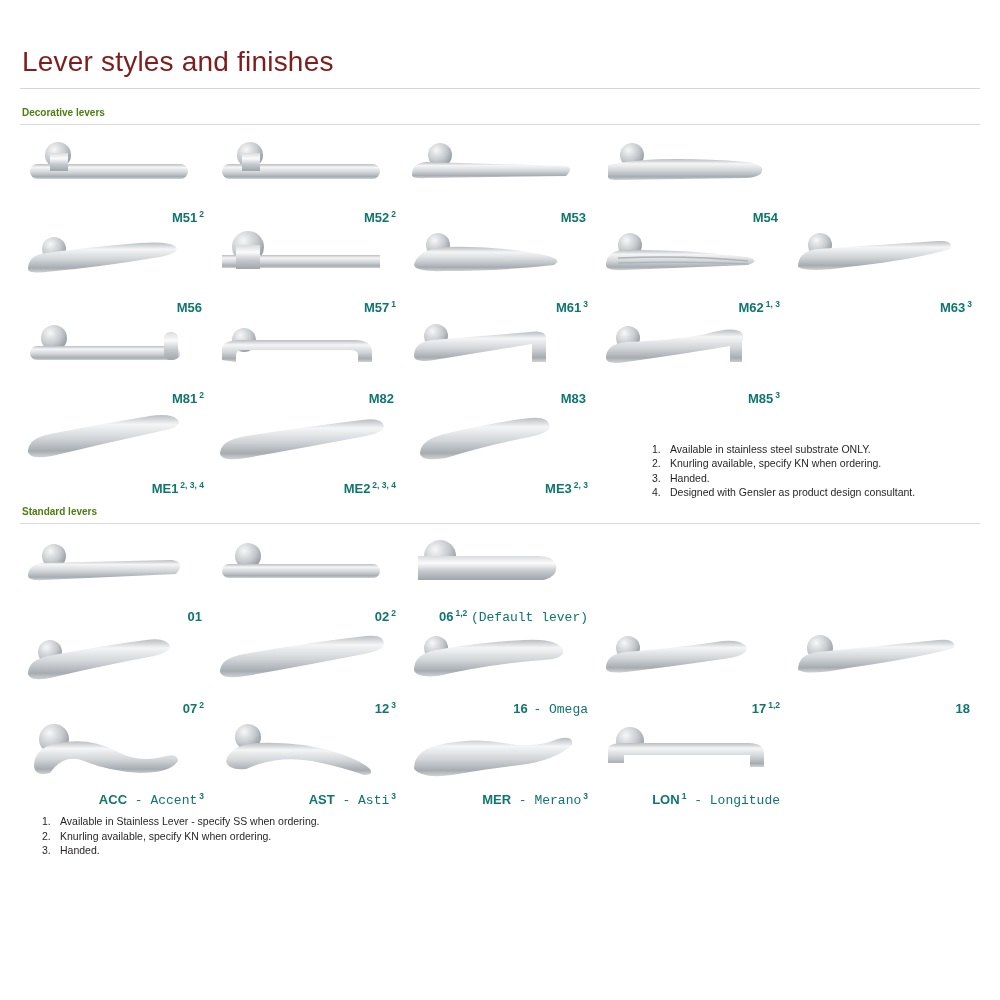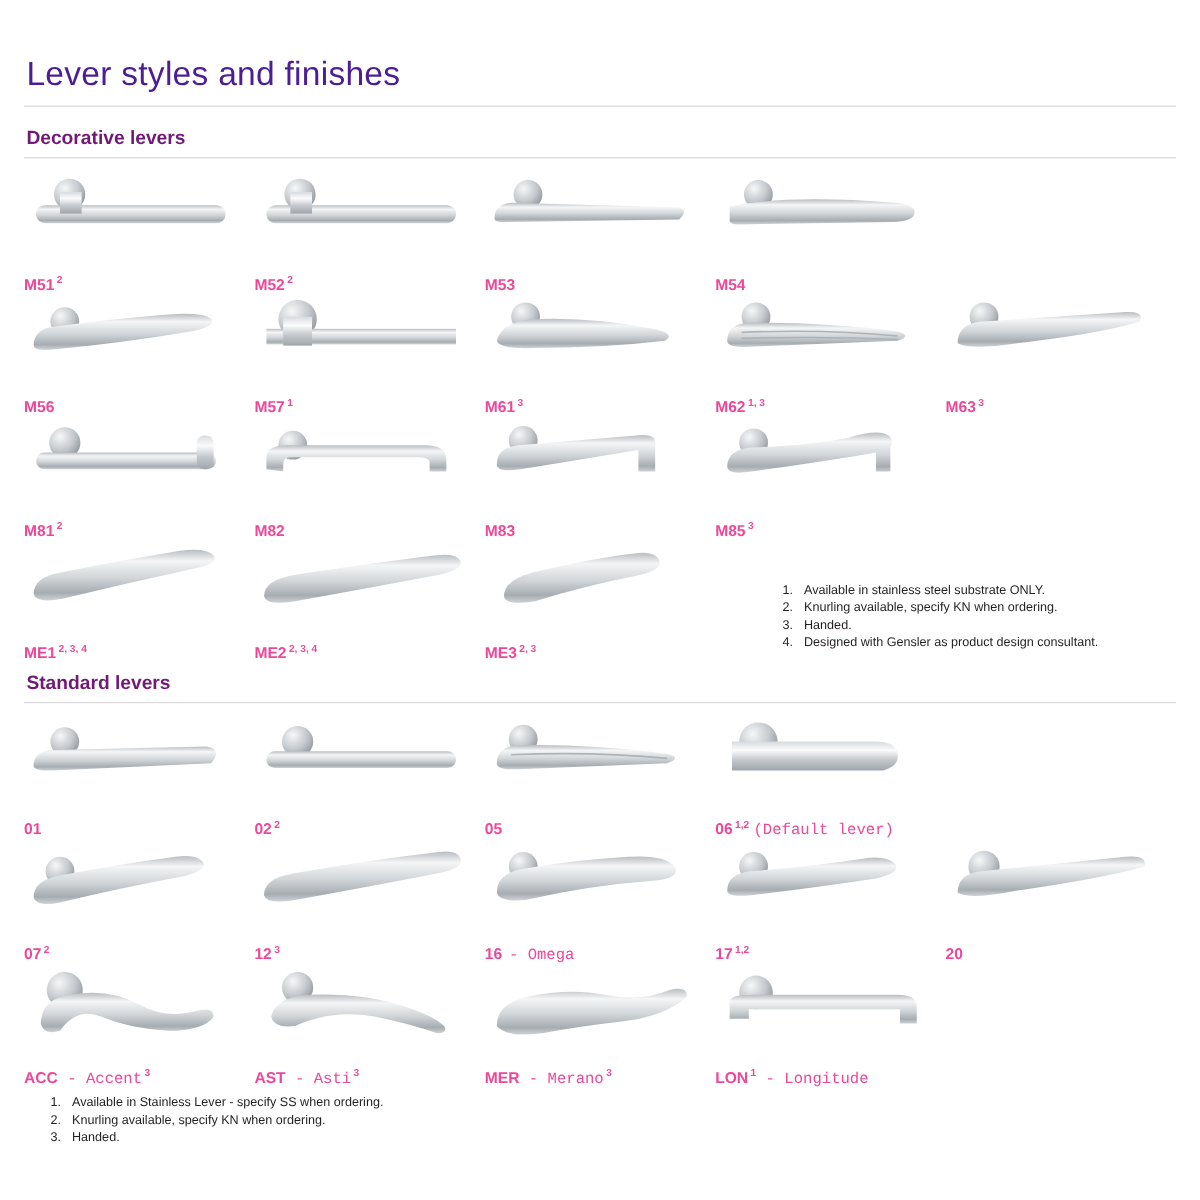--- a/index.html
+++ b/index.html
@@ -16,29 +16,29 @@
     overflow: hidden;
   }
   .page {
     position: relative;
     width: 1000px;
     height: 1000px;
     box-sizing: border-box;
     padding: 0 20px;
   }
   .page-title {
-    color: #4c1d95;
+    color: #7f1d1d;
     font-size: 28px;
     font-weight: 400;
     letter-spacing: 0.2px;
     margin: 46px 0 0 2px;
   }
   .section-head {
-    color: #701a75;
-    font-size: 16px;
+    color: #4d7c0f;
+    font-size: 10px;
     font-weight: bold;
     margin: 0 0 4px 2px;
   }
   .rule {
     height: 1px;
     background: #d9d9d9;
     margin: 6px 0 10px 0;
   }
   .grid {
     display: flex;
@@ -52,23 +52,24 @@
   .lever-art {
     height: 72px;
     position: relative;
   }
   .lever-art svg {
     display: block;
   }
   .cell-label {
     font-size: 13px;
     font-weight: bold;
-    color: #ec4899;
-    margin-top: 14px;
+    color: #0f766e;
+    margin-top: 2px;
     white-space: nowrap;
+    text-align: right;
   }
   .cell-label .sup {
     font-size: 8.5px;
     font-weight: bold;
     vertical-align: super;
     margin-left: 2px;
   }
   .cell-label .plain {
     font-weight: normal;
     font-family: Liberation Mono, monospace;
@@ -333,30 +334,20 @@
           <svg width="180" height="72" viewBox="0 0 180 72">
             <ellipse cx="36" cy="22" rx="13" ry="13" fill="url(#knobG)"></ellipse>
             <rect x="10" y="30" width="158" height="14" rx="7" fill="url(#metalV)"></rect>
           </svg>
         </div>
         <div class="cell-label"><span>02</span><span class="sup">2</span></div>
       </div>
       <div class="cell">
         <div class="lever-art">
           <svg width="180" height="72" viewBox="0 0 180 72">
-            <ellipse cx="32" cy="20" rx="12" ry="12" fill="url(#knobG)"></ellipse>
-            <path d="M10 40 Q10 26 28 25 Q90 24 150 32 Q166 35 152 40 L28 45 Q10 46 10 40 Z" fill="url(#metalV)"></path>
-            <path d="M22 33 Q90 30 152 36" stroke="#aeb3b7" stroke-width="1.3" fill="none"></path>
-          </svg>
-        </div>
-        <div class="cell-label"><span>05</span><span class="sup"></span></div>
-      </div>
-      <div class="cell">
-        <div class="lever-art">
-          <svg width="180" height="72" viewBox="0 0 180 72">
             <ellipse cx="36" cy="22" rx="16" ry="16" fill="url(#knobG)"></ellipse>
             <path d="M14 36 L14 22 L134 22 Q150 22 152 32 Q154 42 140 46 L14 46 Z" fill="url(#metalV2)"></path>
           </svg>
         </div>
         <div class="cell-label"><span>06</span><span class="sup">1,2</span> <span class="plain">(Default lever)</span></div>
       </div>
     </div>
 
     <div class="grid">
       <div class="cell">
@@ -394,21 +385,21 @@
         </div>
         <div class="cell-label"><span>17</span><span class="sup">1,2</span></div>
       </div>
       <div class="cell">
         <div class="lever-art">
           <svg width="180" height="72" viewBox="0 0 180 72">
             <ellipse cx="32" cy="22" rx="13" ry="13" fill="url(#knobG)"></ellipse>
             <path d="M10 44 Q10 28 30 26 Q90 20 150 14 Q168 12 166 22 Q130 32 60 42 Q20 50 10 44 Z" fill="url(#metalV)"></path>
           </svg>
         </div>
-        <div class="cell-label"><span>20</span><span class="sup"></span></div>
+        <div class="cell-label"><span>18</span><span class="sup"></span></div>
       </div>
     </div>
 
     <div class="grid">
       <div class="cell">
         <div class="lever-art">
           <svg width="180" height="76" viewBox="0 0 180 76">
             <ellipse cx="34" cy="22" rx="15" ry="15" fill="url(#knobG)"></ellipse>
             <path d="M14 50 Q14 30 38 26 Q70 20 96 34 Q118 46 142 40 Q158 35 158 44 Q150 56 120 56 Q88 54 64 44 Q44 36 30 56 Q16 60 14 50 Z" fill="url(#metalV)"></path>
           </svg>

